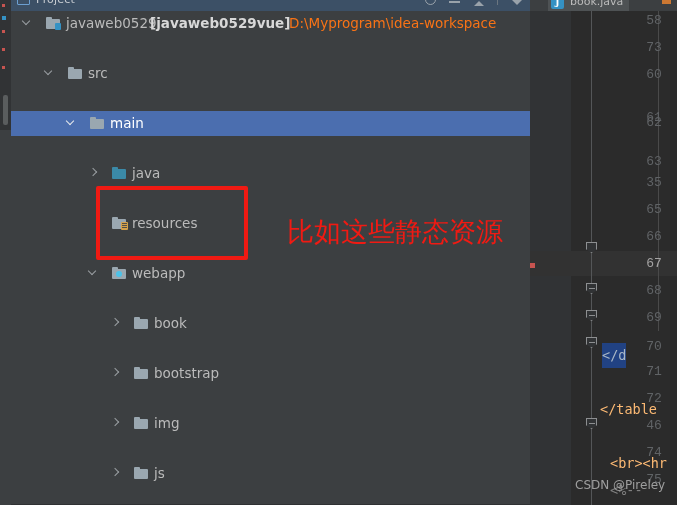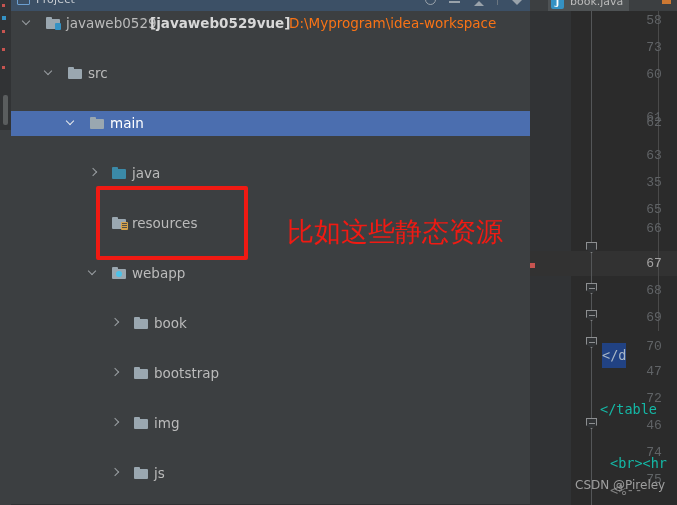--- a/index.html
+++ b/index.html
@@ -166,21 +166,21 @@
   .fold-mark i {
     position: absolute; left: 2px; top: 4px; width: 6px; height: 1px; background: #8d8f91;
   }
   .margin-line {
     position: absolute; left: 128px; top: 0; width: 1px; height: 320px; background: #4a4a4a;
   }
   .code {
     position: absolute; font-size: 13.5px; line-height: 25px; white-space: pre;
     font-family: "DejaVu Sans Mono", "Liberation Mono", monospace;
   }
-  .c-tag { color: #14b8a6; }
+  .c-tag { color: #fdba74; }
   .c-brk { color: #a9b7c6; }
   .c-sel { background: #214283; }
   .c-jsp { color: #808080; }
   .err-stripe {
     position: absolute; left: 0; top: 252px; width: 5px; height: 5px; background: #c75450;
   }
 
   .watermark {
     position: absolute; left: 575px; top: 478px;
     font-size: 12px; color: #a8a8a8; white-space: nowrap; opacity: .92;
@@ -336,29 +336,29 @@
     <div class="cur-line-bg" style="top:240px"></div>
     <div class="fold-line"></div>
     <div class="margin-line"></div>
     <div class="err-stripe"></div>
 
     <span class="lnum" style="top:2px">58</span>
     <span class="lnum" style="top:29px">73</span>
     <span class="lnum" style="top:56px">60</span>
     <span class="lnum" style="top:99px">61</span>
     <span class="lnum" style="top:104px">62</span>
-    <span class="lnum" style="top:137px">63</span>
+    <span class="lnum" style="top:143px">63</span>
     <span class="lnum" style="top:164px">35</span>
     <span class="lnum" style="top:191px">65</span>
-    <span class="lnum" style="top:210px">66</span>
+    <span class="lnum" style="top:218px">66</span>
     <span class="lnum cur" style="top:245px">67</span>
     <span class="lnum" style="top:272px">68</span>
     <span class="lnum" style="top:299px">69</span>
     <span class="lnum" style="top:328px">70</span>
-    <span class="lnum" style="top:353px">47</span>
+    <span class="lnum" style="top:353px">71</span>
     <span class="lnum" style="top:380px">72</span>
     <span class="lnum" style="top:407px">46</span>
     <span class="lnum" style="top:434px">74</span>
     <span class="lnum" style="top:461px">75</span>
 
     <span class="fold-mark" style="top:231px"></span>
     <span class="fold-mark" style="top:272px">
         <i></i>
       </span>
     <span class="fold-mark" style="top:299px">

